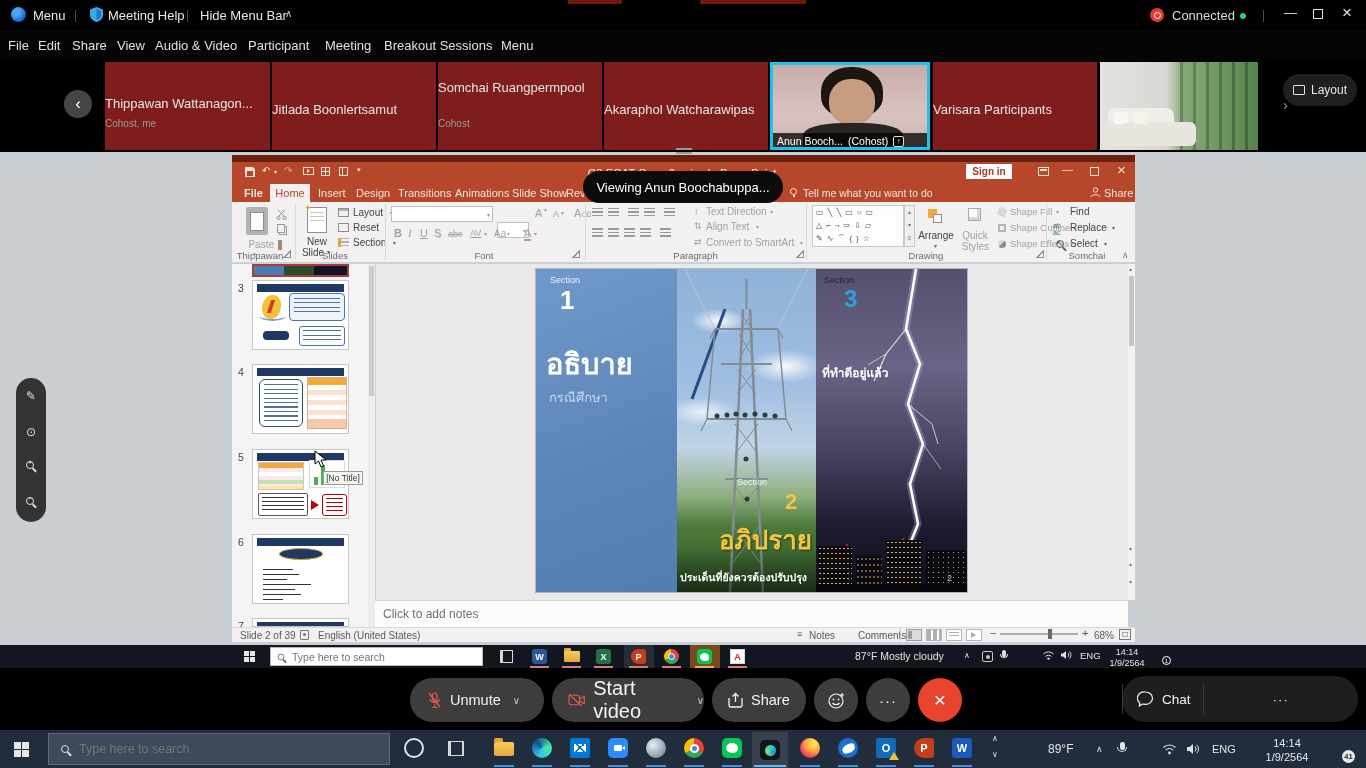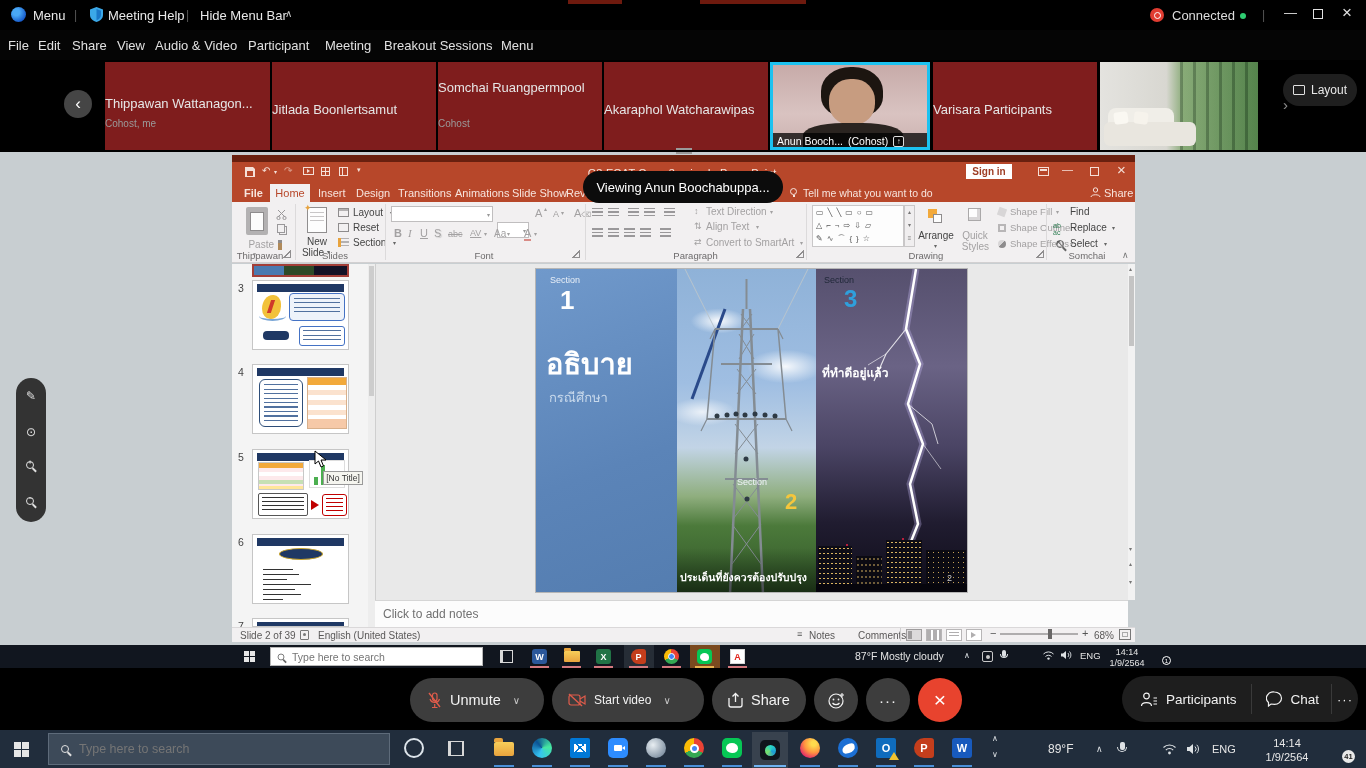--- a/index.html
+++ b/index.html
@@ -423,20 +423,21 @@
           <circle cx="78" cy="145" r="2.5"></circle>
           <circle cx="88" cy="146" r="2.5"></circle>
           <circle cx="98" cy="147" r="2.5"></circle>
           <circle cx="69" cy="190" r="2.5"></circle>
           <circle cx="70" cy="230" r="2.5"></circle>
       </g>
     </svg>
     <div class="a" style="left:0;bottom:0;width:139px;height:46px;background:linear-gradient(180deg,transparent,rgba(0,0,0,.5))"></div>
     <span class="a" style="left:60px;top:208px;color:#F0F4F8;font-size:9px">Section</span>
     <span class="a" style="left:108px;top:220px;color:#F5C63C;font-size:22px;font-weight:bold">2</span>
+    <span class="a thai" style="left:0;top:250px;width:135px;text-align:right;color:#F5C63C;font-size:26px;font-weight:bold;text-shadow:1px 1px 2px rgba(0,0,0,.5)">อภิปราย</span>
     <span class="a thai" style="left:3px;top:300px;width:136px;color:#FFF;font-size:10.5px;font-weight:bold">ประเด็นที่ยังควรต้องปรับปรุง</span>
   </div>
 
   <div class="a" style="left:280px;top:0;width:153px;height:325px;background:linear-gradient(180deg,#56506E 0%,#6A6385 30%,#4A4464 55%,#201C30 78%,#0E0C18 100%)">
     <svg width="153" height="325" viewBox="0 0 153 325" style="position:absolute;left:0;top:0">
       <polyline points="100,0 90,60 104,95 92,135 107,175 94,215 102,255 88,290" fill="none" stroke="#CFC5FF" stroke-width="7" opacity=".3"></polyline>
       <polyline points="100,0 90,60 104,95 92,135 107,175 94,215 102,255 88,290" fill="none" stroke="#FFF" stroke-width="2.5"></polyline>
       <polyline points="90,60 70,85 58,112" fill="none" stroke="#FFF" stroke-width="1.2" opacity=".8"></polyline>
       <polyline points="92,135 116,155 122,175" fill="none" stroke="#FFF" stroke-width="1" opacity=".7"></polyline>
       <polyline points="70,85 52,96" fill="none" stroke="#FFF" stroke-width="1" opacity=".6"></polyline>
@@ -572,21 +573,21 @@
     </svg>
   <span style="font-size:14.5px">Unmute</span>
   <span class="chev" style="margin-left:4px">∨</span>
 </div>
 <div class="a pill f" style="left:552px;top:678px;width:152px;height:44px;padding-left:16px;gap:8px">
   <svg width="18" height="14" viewBox="0 0 18 14">
       <rect x="1" y="2" width="11" height="10" rx="2" fill="none" stroke="#E05C4B" stroke-width="1.2"></rect>
       <path d="M12 6 L17 3 V11 L12 8" fill="none" stroke="#E05C4B" stroke-width="1.2"></path>
       <line x1="1" y1="1" x2="14" y2="13" stroke="#E05C4B" stroke-width="1.4"></line>
     </svg>
-  <span style="font-size:12px">Start video</span>
+  <span style="font-size:20px">Start video</span>
   <span class="chev" style="margin-left:4px">∨</span>
 </div>
 <div class="a pill f" style="left:712px;top:678px;width:94px;height:44px;padding-left:16px;gap:8px">
   <svg width="15" height="16" viewBox="0 0 15 16">
       <path d="M1 6 V13 a2 2 0 0 0 2 2 H12 a2 2 0 0 0 2-2 V6" fill="none" stroke="#F2F2F2" stroke-width="1.3"></path>
       <path d="M7.5 10 V1.5 M4.5 4.5 L7.5 1.5 L10.5 4.5" fill="none" stroke="#F2F2F2" stroke-width="1.3"></path>
     </svg>
   <span style="font-size:14.5px">Share</span>
 </div>
 <div class="a pill circ c" style="left:814px;top:678px;width:44px;height:44px">
@@ -594,28 +595,20 @@
       <circle cx="9" cy="10" r="7" fill="none" stroke="#F2F2F2" stroke-width="1.2"></circle>
       <circle cx="6.5" cy="8.5" r=".9" fill="#F2F2F2"></circle>
       <circle cx="11.5" cy="8.5" r=".9" fill="#F2F2F2"></circle>
       <path d="M5.5 12 a4.5 4.5 0 0 0 7 0" fill="none" stroke="#F2F2F2" stroke-width="1.2"></path>
       <path d="M15 2 V6 M13 4 H17" stroke="#F2F2F2" stroke-width="1.1"></path>
     </svg>
 </div>
 <div class="a pill circ c" style="left:866px;top:678px;width:44px;height:44px;font-size:15px;letter-spacing:1px">···</div>
 <div class="a circ c" style="left:918px;top:678px;width:44px;height:44px;background:#E8432E;color:#fff;font-size:21px;font-weight:300">×</div>
 <div class="a f" style="left:1122px;top:676px;width:236px;height:46px;background:#1E1E1E;border-radius:23px">
-  <div class="f" style="padding:0 14px 0 18px;gap:8px;height:100%">
-    <svg width="18" height="15" viewBox="0 0 18 15">
-        <circle cx="6.5" cy="4" r="2.8" fill="none" stroke="#F2F2F2" stroke-width="1.2"></circle>
-        <path d="M1.5 14 C1.5 9.5 11.5 9.5 11.5 14" fill="none" stroke="#F2F2F2" stroke-width="1.2"></path>
-        <path d="M13.5 6 H17 M13.5 9 H17 M13.5 12 H17" stroke="#F2F2F2" stroke-width="1.1"></path>
-      </svg>
-    <span style="color:#F2F2F2;font-size:13.5px">Participants</span>
-  </div>
   <div style="width:1px;height:30px;background:#3A3A3A"></div>
   <div class="f" style="padding:0 12px 0 14px;gap:8px;height:100%">
     <svg width="17" height="16" viewBox="0 0 17 16">
         <path d="M8.5 1 a7 6.2 0 0 1 0 12.4 L5 13 L2.5 15 V11.5 A7 6.2 0 0 1 8.5 1 Z" fill="none" stroke="#F2F2F2" stroke-width="1.2"></path>
       </svg>
     <span style="color:#F2F2F2;font-size:13.5px">Chat</span>
   </div>
   <div style="width:1px;height:30px;background:#3A3A3A"></div>
   <div class="c" style="flex:1;height:100%;color:#F2F2F2;font-size:13px;letter-spacing:1px">···</div>
 </div>

